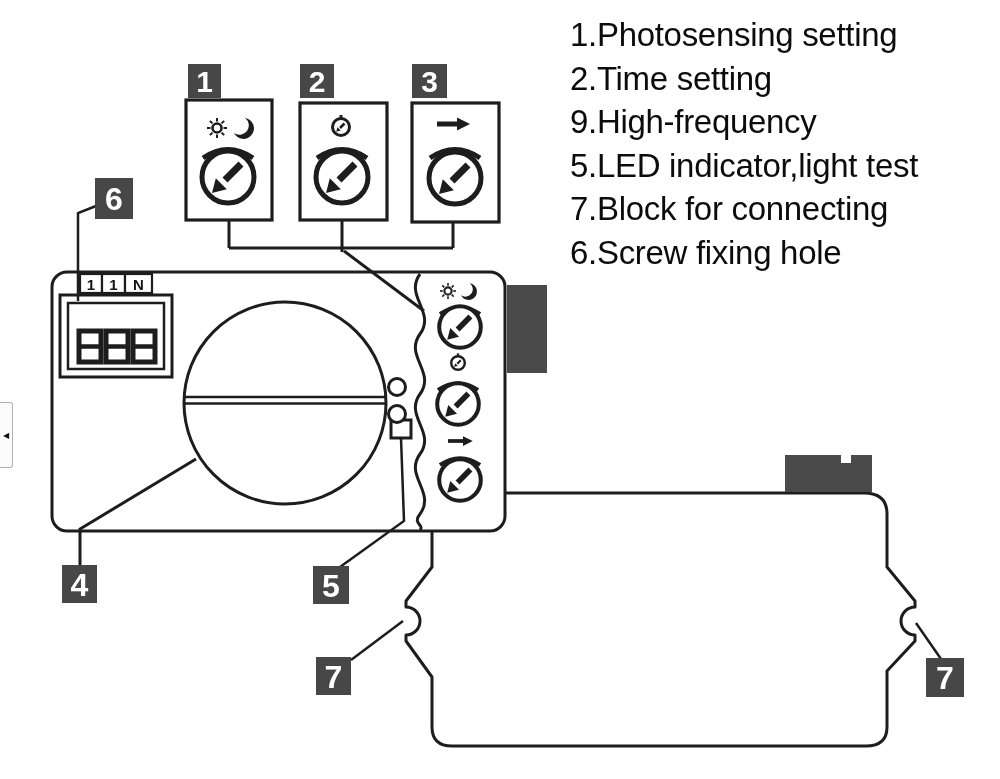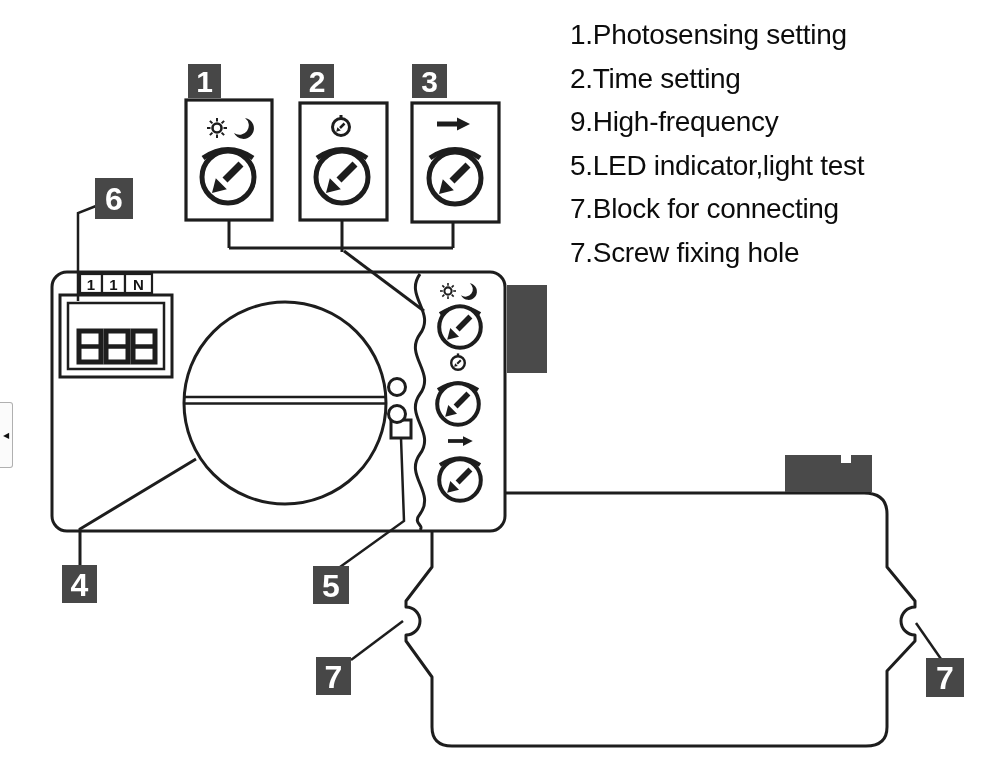--- a/index.html
+++ b/index.html
@@ -1,20 +1,20 @@
 <!DOCTYPE html>
 <html><head>
 <meta charset="utf-8">
 <style>
   html,body{margin:0;padding:0;background:#fff;}
   .canvas{position:relative;width:1000px;height:779px;background:#ffffff;overflow:hidden;
           font-family:"Liberation Sans",sans-serif;}
   .canvas svg{position:absolute;left:0;top:0;}
   .legend{position:absolute;left:570px;top:13px;width:428px;color:#0c0c0c;
-          font-size:28px;line-height:43.5px;font-weight:400;letter-spacing:-0.3px;}
+          font-size:33px;line-height:43.5px;font-weight:400;letter-spacing:-0.3px;}
   .legend div{white-space:nowrap;}
   .nav-arrow{position:absolute;left:0;top:402px;width:13px;height:66px;background:#fbfbfb;
              border:1px solid #b0b0b0;border-left:none;border-radius:0 3px 3px 0;
              display:flex;align-items:center;justify-content:center;box-sizing:border-box;
              color:#111;font-size:8px;cursor:pointer;}
   .tagnum{font-family:"Liberation Sans",sans-serif;font-weight:bold;fill:#ffffff;}
   .termlbl{font-family:"Liberation Sans",sans-serif;font-weight:bold;fill:#141414;}
 </style>
 </head>
 <body>
@@ -173,20 +173,20 @@
     <text class="tagnum" x="945" y="689" font-size="32" text-anchor="middle">7</text>
   </g>
 </svg>
 
 <div class="legend">
   <div>1.Photosensing setting</div>
   <div>2.Time setting</div>
   <div>9.High-frequency</div>
   <div>5.LED indicator,light test</div>
   <div>7.Block for connecting</div>
-  <div>7.Screw fixing hole</div>
+  <div>6.Screw fixing hole</div>
 </div>
 
 <div class="nav-arrow">
   <span>◀</span>
 </div>
 
 </div>
 
 </body></html>

